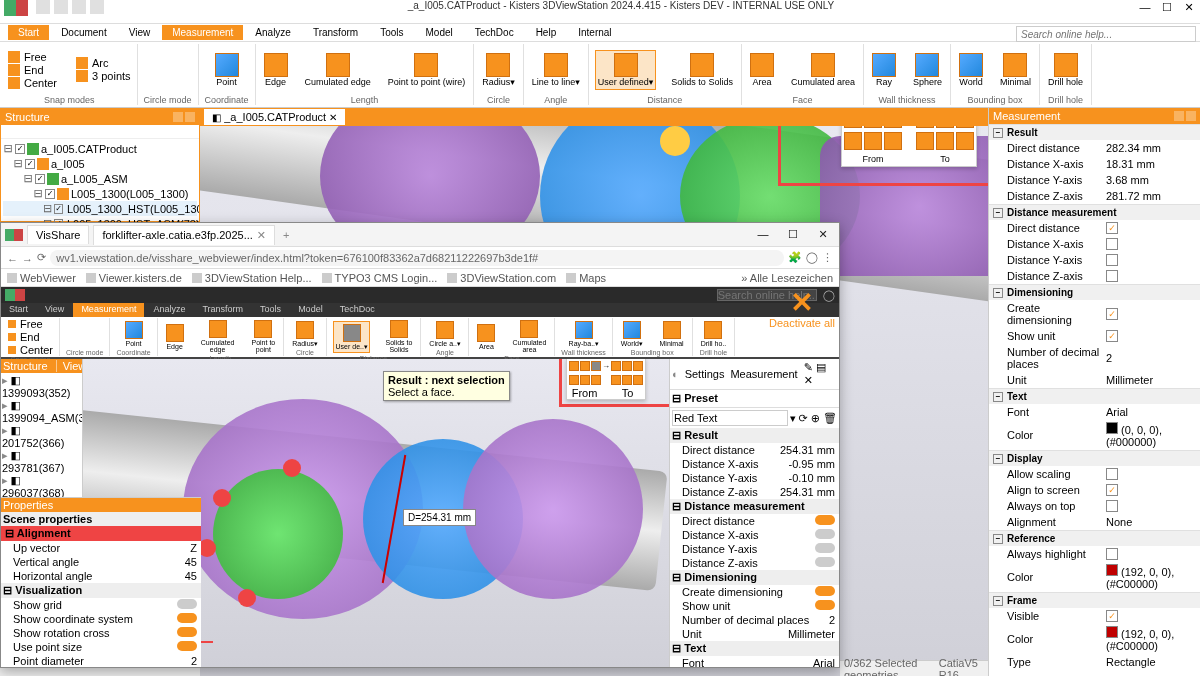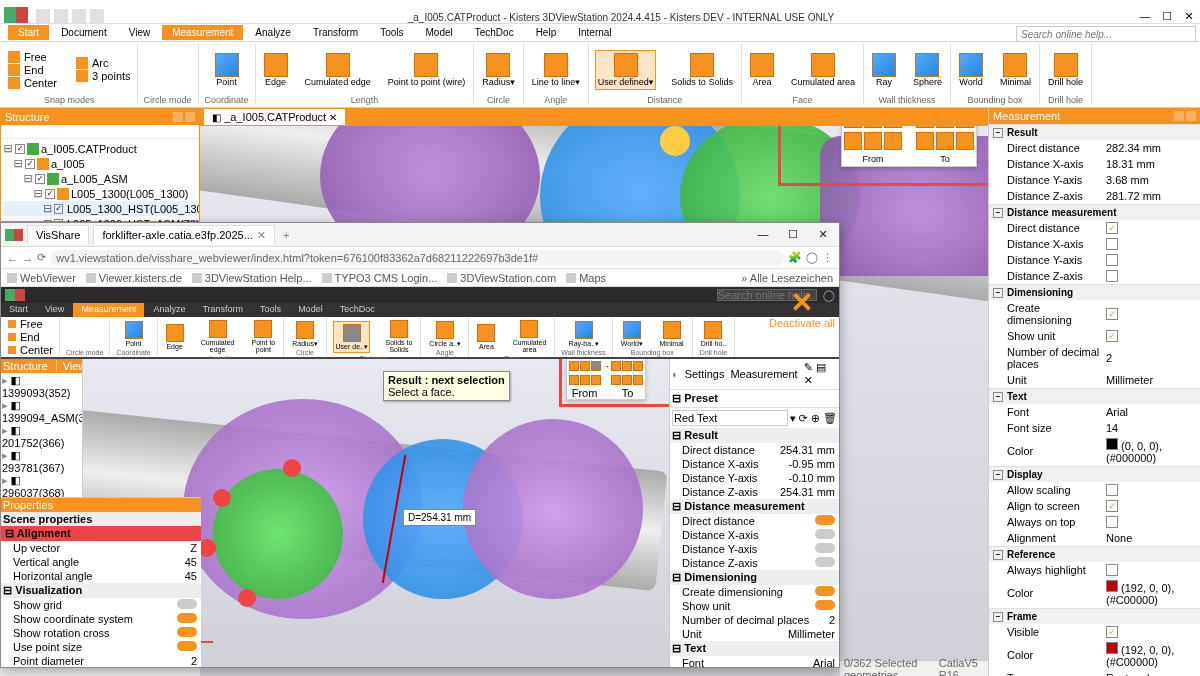--- a/index.html
+++ b/index.html
@@ -1,17 +1,17 @@
 <!DOCTYPE html>
 <html><head>
 <meta charset="utf-8">
 <style>
 *{margin:0;padding:0;box-sizing:border-box;font-family:"Segoe UI",Arial,sans-serif;font-size:11px}
 body{width:1200px;height:676px;background:#f0f0f0;position:relative;overflow:hidden}
-.titlebar{height:24px;background:#fff;display:flex;align-items:flex-end;padding:0 4px;border-bottom:1px solid #ddd}
+.titlebar{height:24px;background:#fff;display:flex;align-items:flex-start;padding:0 4px;border-bottom:1px solid #ddd}
 .titlebar .logo{width:24px;height:16px;background:linear-gradient(90deg,#4a6 50%,#c44 50%);margin-right:8px}
 .titlebar .qat{display:flex;gap:4px}
 .titlebar .qat span{width:14px;height:14px;background:#e0e0e0}
 .titlebar .title{flex:1;text-align:center;font-size:10px;color:#333}
 .titlebar .wincontrols{display:flex;gap:8px}
 .titlebar .wincontrols span{width:14px;height:14px;display:flex;align-items:center;justify-content:center}
 .menubar{height:18px;background:#fff;display:flex;align-items:center;padding:0 8px;gap:2px;border-bottom:1px solid #ddd}
 .menubar .tab{padding:2px 10px;font-size:10px;cursor:pointer}
 .menubar .tab.active{background:#f7921e;color:#fff}
 .menubar .tab.start{background:#f7921e;color:#fff}
@@ -453,24 +453,20 @@
           <span class="v">Millimeter</span>
         </div>
       </div>
       <div class="sect">
         <div class="secthdr"><span class="exp">−</span>Text</div>
         <div class="proprow">
           <span class="k">Font</span>
           <span class="v">Arial</span>
         </div>
         <div class="proprow">
-          <span class="k">Font size</span>
-          <span class="v">14</span>
-        </div>
-        <div class="proprow">
           <span class="k">Color</span>
           <span class="v"><span class="swatch" style="background:#000;border:1px solid #888"></span> (0, 0, 0), (#000000)</span>
         </div>
       </div>
       <div class="sect">
         <div class="secthdr"><span class="exp">−</span>Display</div>
         <div class="proprow">
           <span class="k">Allow scaling</span>
           <span class="v">
             <span class="chk"></span>

